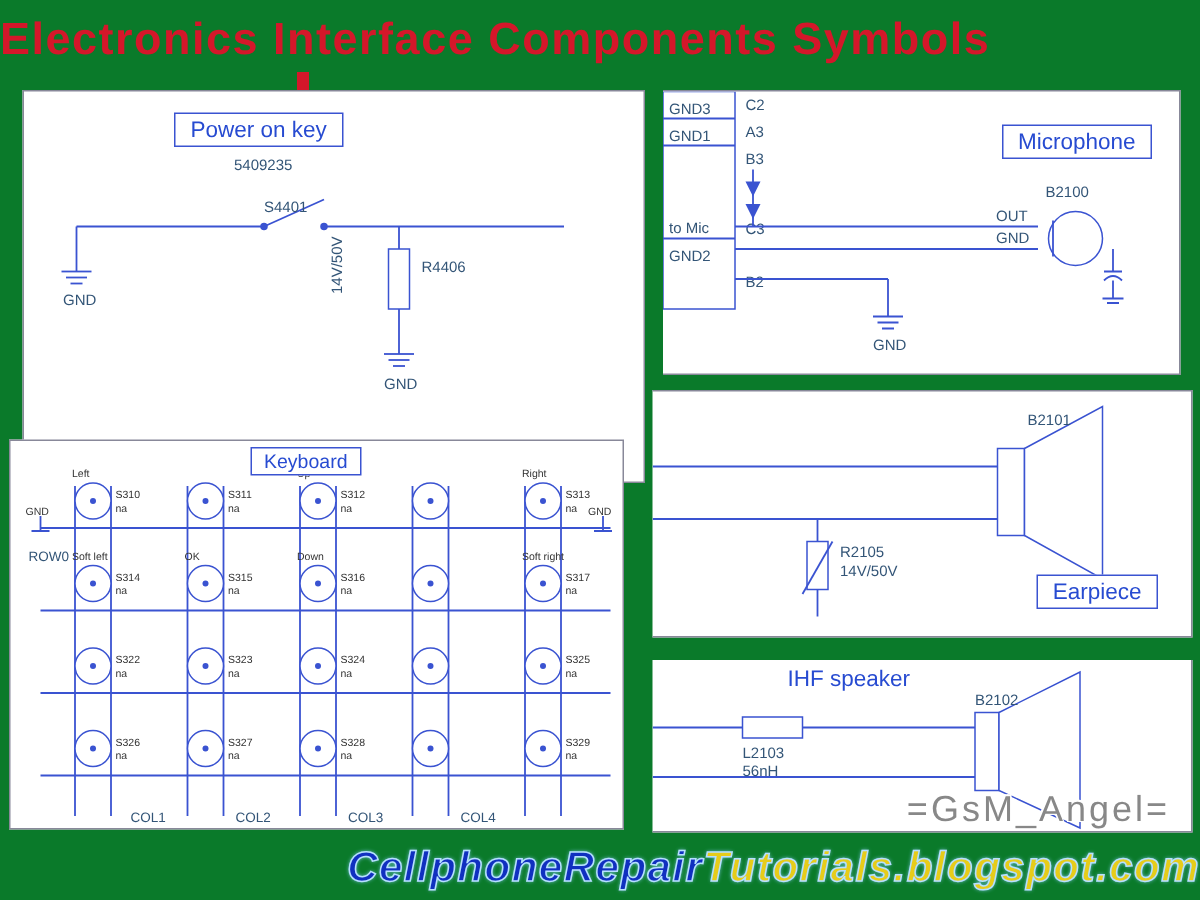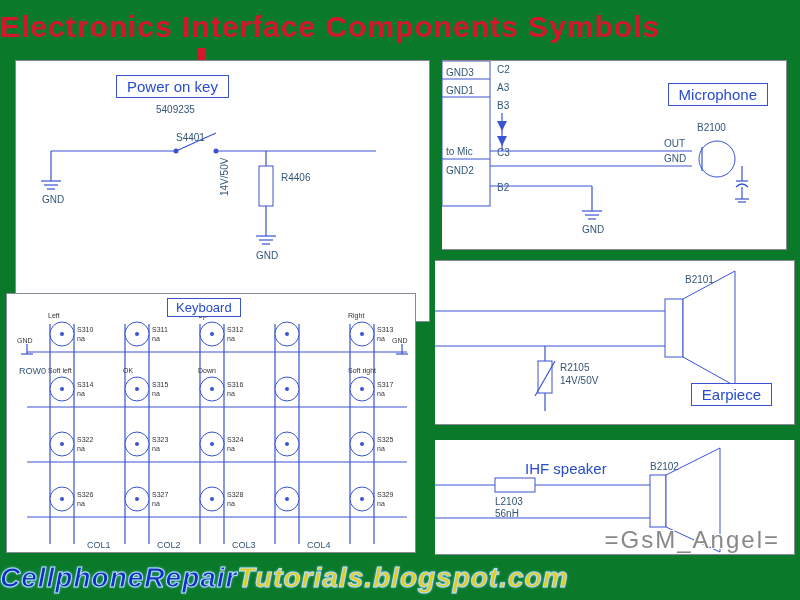--- a/index.html
+++ b/index.html
@@ -39,21 +39,21 @@
     position: absolute;
   }
   line { stroke: #3a53d1; stroke-width: 1.2; fill: none; }
   polyline, path.wire { stroke: #3a53d1; stroke-width: 1.2; fill: none; }
   text.t { font-family: Arial, sans-serif; fill: #357; font-size: 10px; }
   text.k { font-family: Arial, sans-serif; fill: #333; font-size: 7px; }
   .footer {
     position: absolute;
     bottom: 6px;
     width: 100%;
-    text-align: left;
+    text-align: right;
     font-size: 28px;
     font-weight: 900;
     font-style: italic;
     letter-spacing: 1px;
     color: #1030c0;
     -webkit-text-stroke: 1px #b6e0ff;
     text-shadow: 0 0 3px #8cd0ff;
     white-space: nowrap;
     margin-top: 20px;
   }
@@ -182,21 +182,21 @@
     <line x1="110" y1="85" x2="110" y2="100"></line>
     <rect x="103" y="100" width="14" height="32" fill="#fff" stroke="#3a53d1"></rect>
     <line x1="100" y1="135" x2="120" y2="100"></line>
     <line x1="110" y1="132" x2="110" y2="150"></line>
     <text class="t" x="125" y="110">R2105</text>
     <text class="t" x="125" y="123">14V/50V</text>
   </svg>
 </div>
 
 <div id="p-ihf" class="panel">
-  <span class="panel-label" style="top:20px;left:90px;border:none;padding:0">IHF speaker</span>
+  <span class="panel-label" style="top:4px;left:90px;border:none;padding:0">IHF speaker</span>
   <svg width="360" height="115">
     <line x1="0" y1="45" x2="215" y2="45"></line>
     <line x1="0" y1="78" x2="215" y2="78"></line>
 
     <rect x="60" y="38" width="40" height="14" fill="#fff" stroke="#3a53d1"></rect>
     <text class="t" x="60" y="65">L2103</text>
     <text class="t" x="60" y="77">56nH</text>
 
     <rect x="215" y="35" width="16" height="52" fill="#fff" stroke="#3a53d1"></rect>
     <polygon points="231,35 285,8 285,112 231,87" fill="#fff" stroke="#3a53d1"></polygon>

